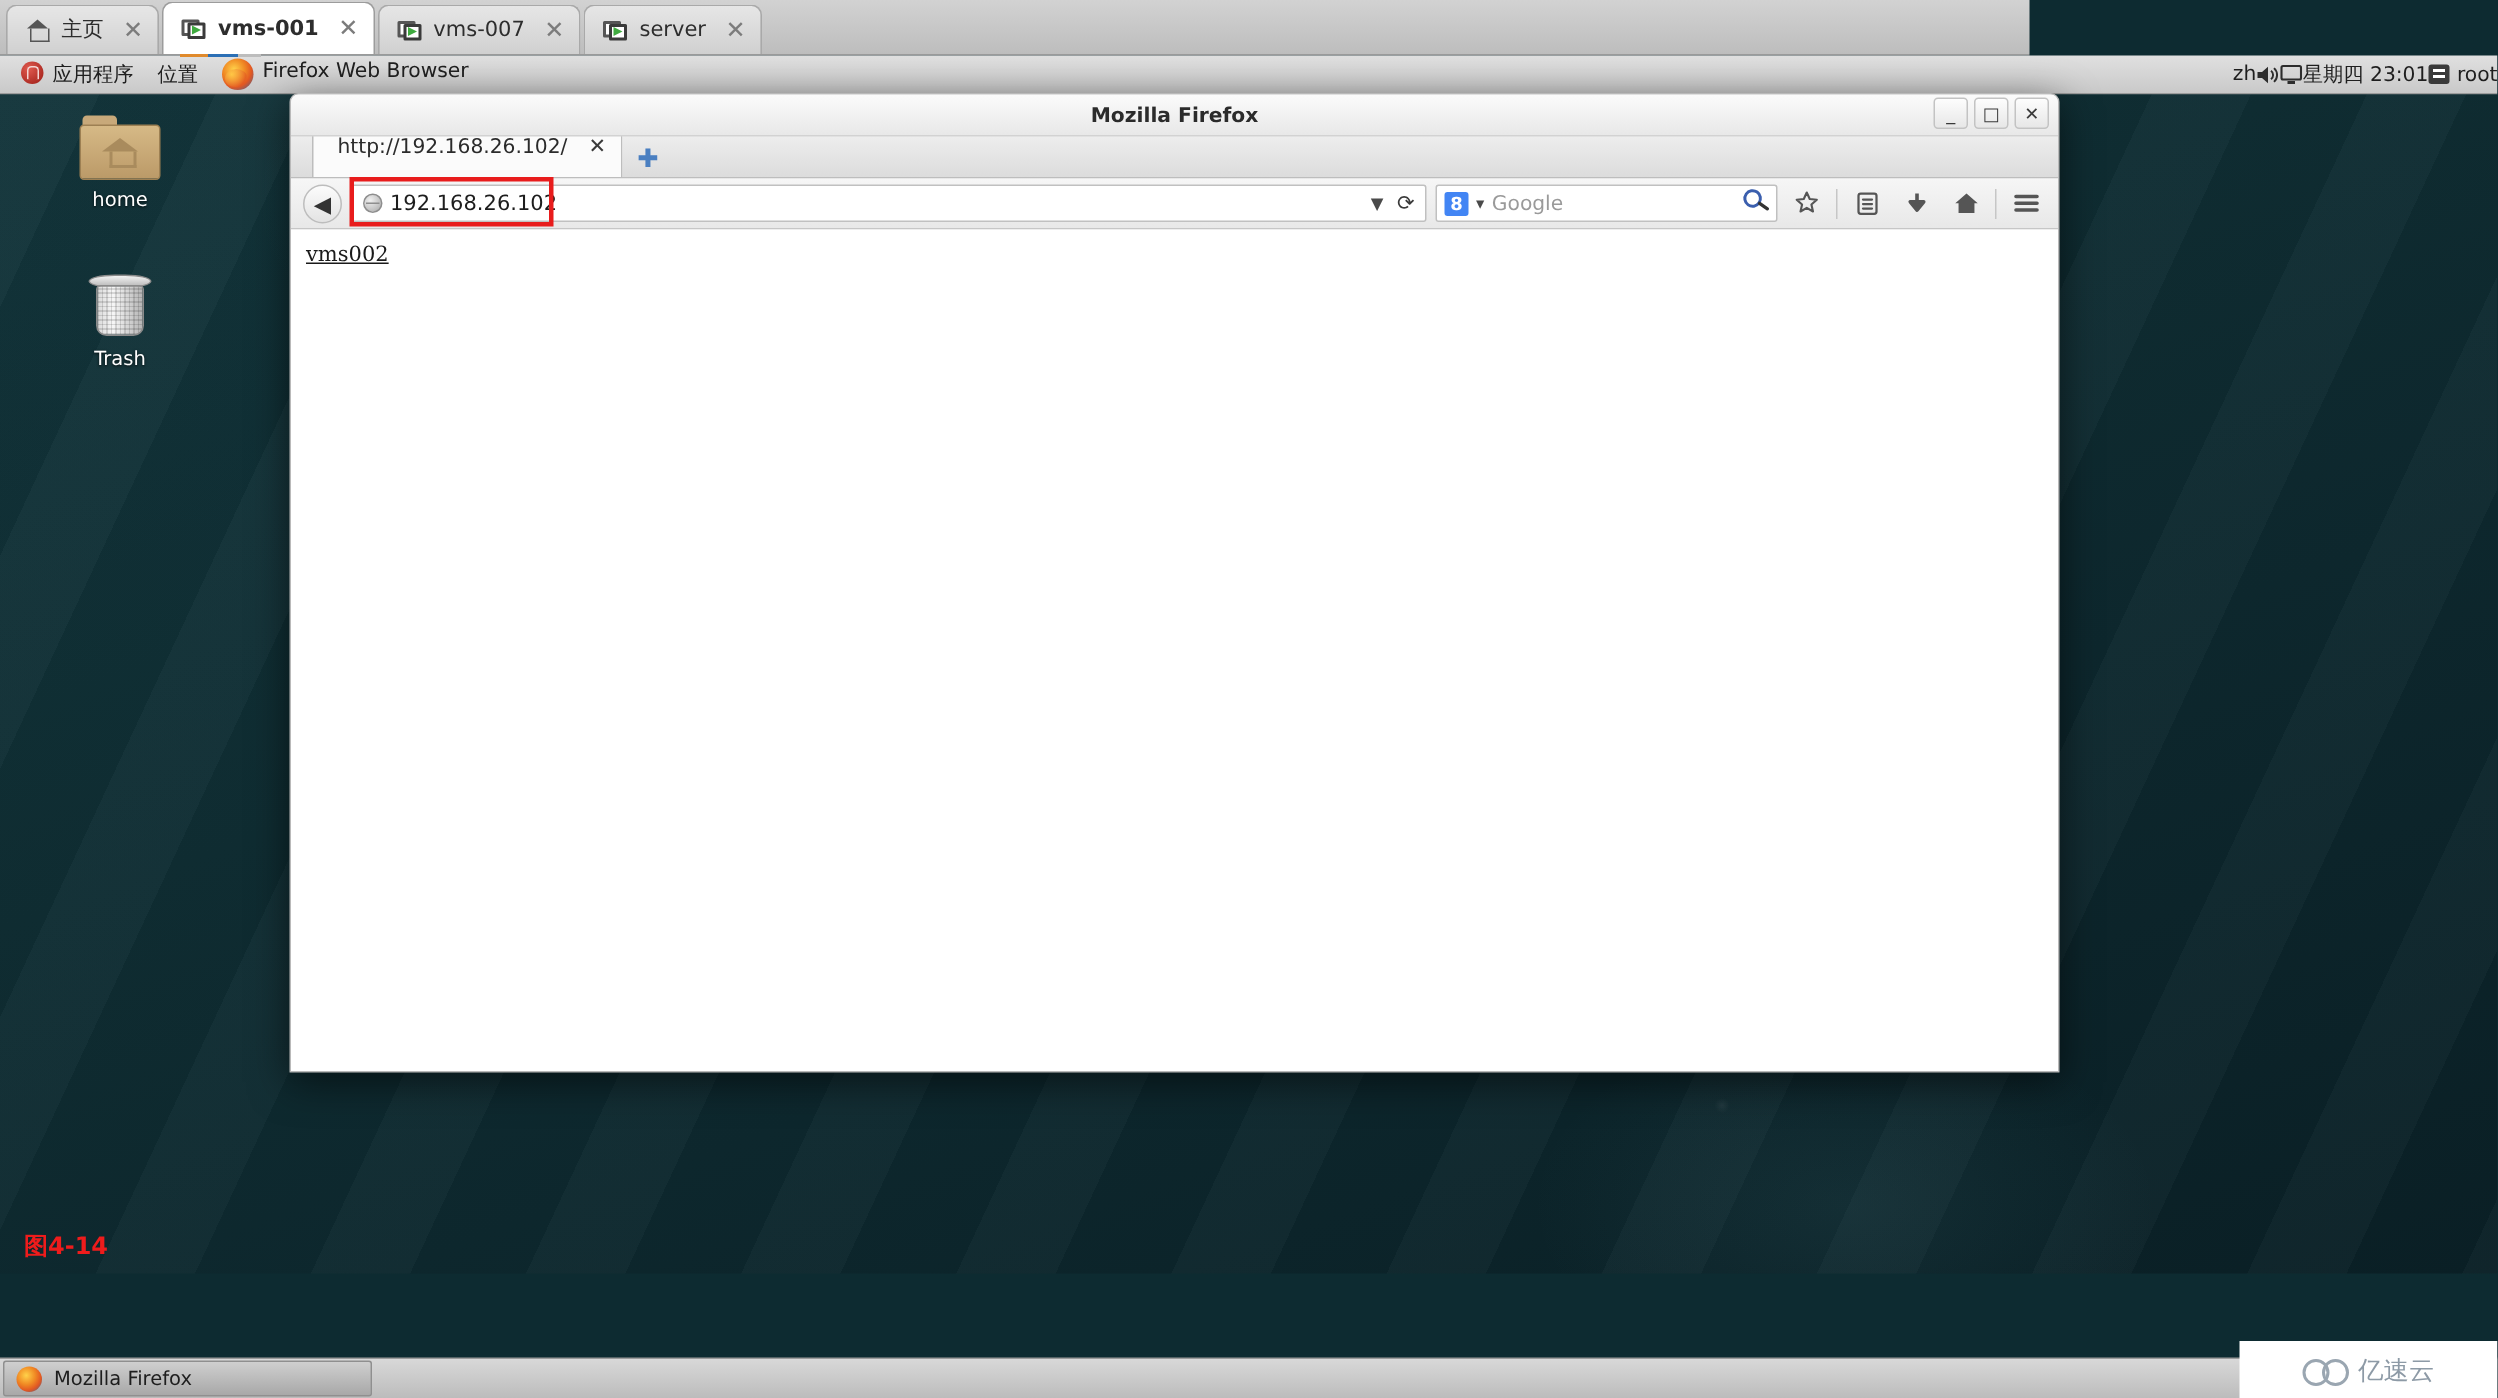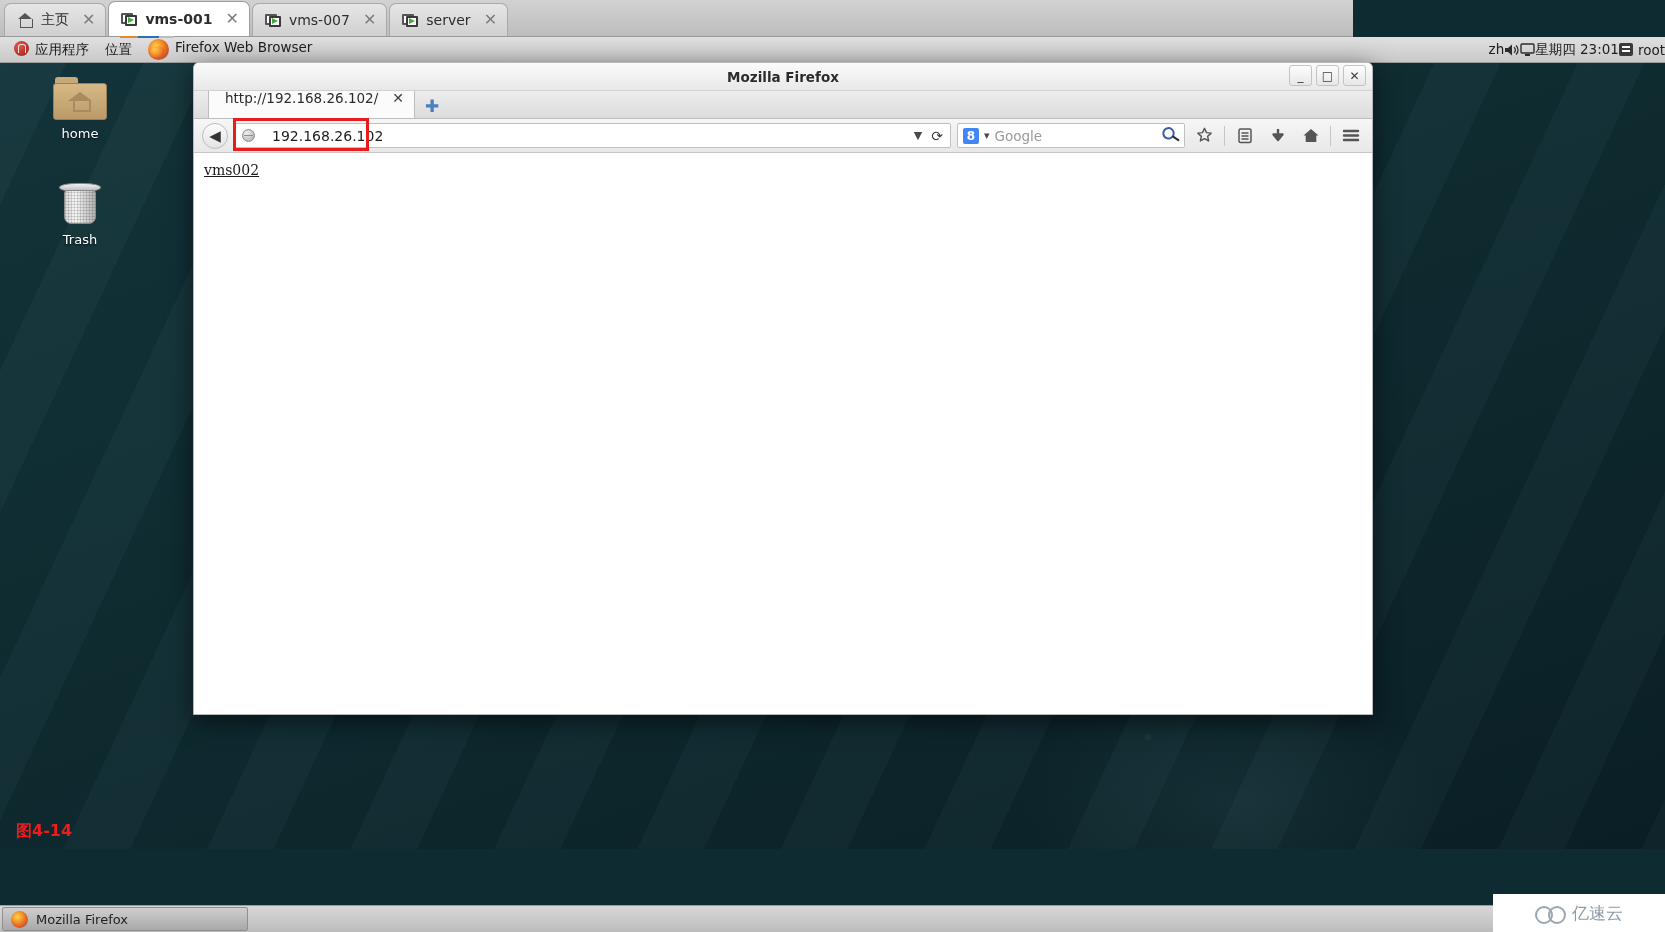--- a/index.html
+++ b/index.html
@@ -284,21 +284,21 @@
     width: 13px; height: 13px; margin-left: 7px; border-radius: 50%;
     background: radial-gradient(circle at 35% 32%, #f0f0f0, #a8a8a8);
     border: 1px solid #8e8e8e; flex: 0 0 auto;
     position: relative;
   }
   #url-favicon::after {
     content: ""; position: absolute; left: 1px; top: 5px; width: 9px; height: 1px;
     background: #8e8e8e;
   }
   #url-text {
-    margin-left: 17px; font-size: 14px; color: #1d1d1d; white-space: nowrap;
+    margin-left: 5px; font-size: 14px; color: #1d1d1d; white-space: nowrap;
   }
   #url-right { margin-left: auto; display: flex; align-items: center; gap: 9px; padding-right: 7px; }
   .chev { color: #4a4a4a; font-size: 11px; }
   #reload-btn { color: #3a3a3a; font-size: 14px; }
   #searchbar {
     width: 228px; height: 25px; flex: 0 0 auto;
     display: flex; align-items: center; gap: 5px;
     background: #ffffff; border: 1px solid #c0c0c0; border-radius: 2px;
     padding: 0 5px;
   }

